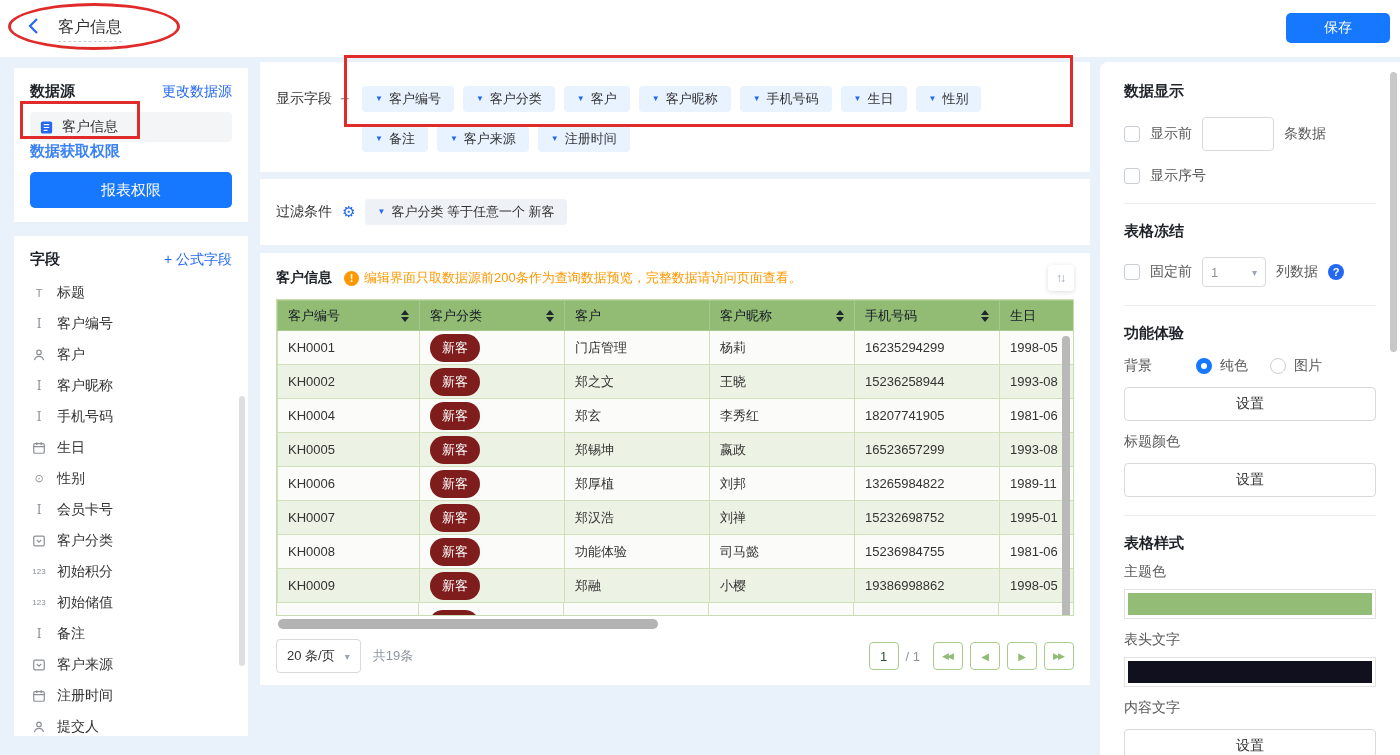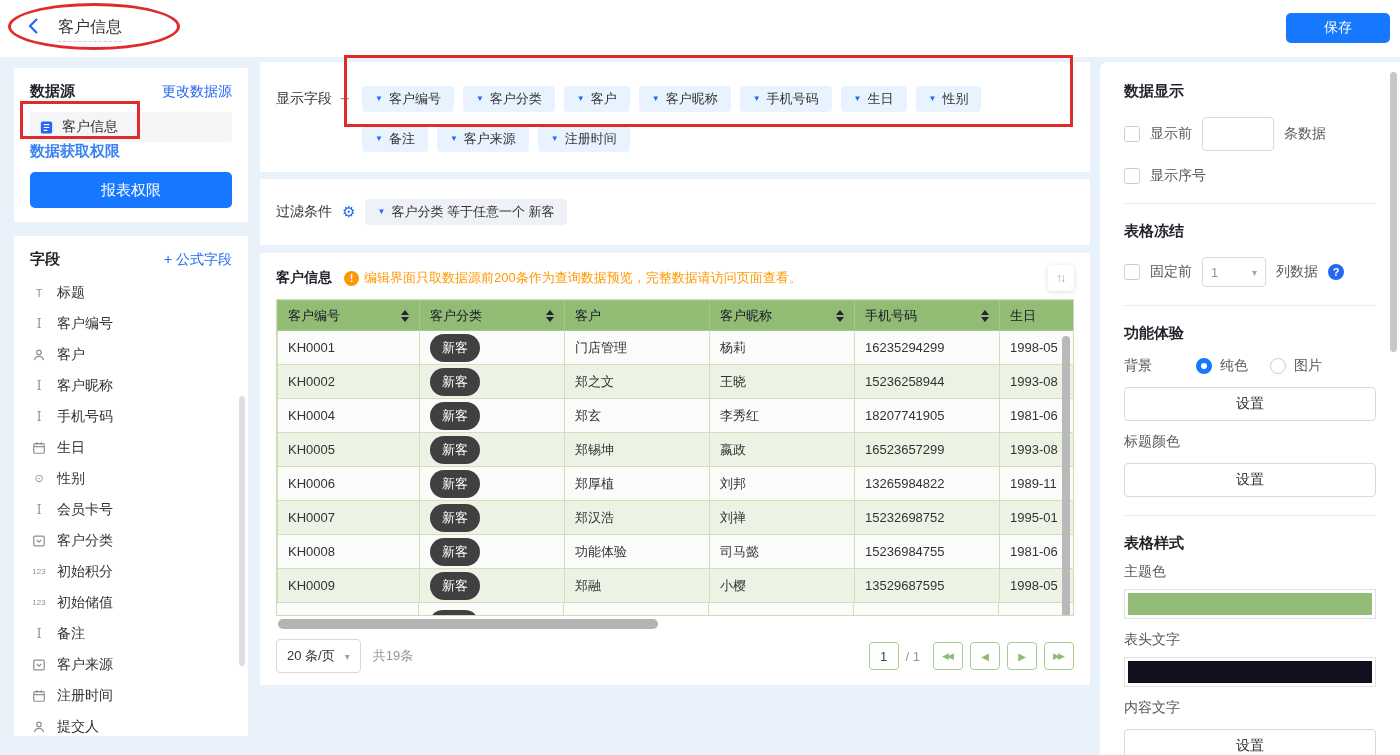--- a/index.html
+++ b/index.html
@@ -79,21 +79,21 @@
   .tbl th { background:#92bc74; color:#151826; font-weight:normal; font-size:13px;
             height:30px; text-align:left; padding:0 10px; border:1px solid #a7c88c; }
   .th-inner { display:flex; align-items:center; justify-content:space-between; }
   .sort { display:inline-flex; flex-direction:column; gap:2px; cursor:pointer; }
   .sort i { width:0; height:0; border-left:4px solid transparent; border-right:4px solid transparent; }
   .sort .up { border-bottom:5px solid #20262e; }
   .sort .dn { border-top:5px solid #20262e; }
   .tbl td { height:34px; font-size:13px; color:#333; padding:0 10px;
             border:1px solid #cfe0ba; background:#fbfcf9; }
   .tbl tr:nth-child(even) td { background:#edf3e4; }
-  .badge { display:inline-block; background:#404040; color:#fff; font-size:13px;
+  .badge { display:inline-block; background:#7f1d1d; color:#fff; font-size:13px;
            padding:5px 12px; border-radius:14px; }
   .partial-row { height:12px; overflow:hidden; width:920px; display:flex; }
   .partial-row .pcell { height:43px; border-right:1px solid #cfe0ba; background:#fbfcf9;
                         padding:7px 10px 0; }
   .vscroll { position:absolute; right:3px; top:36px; width:8px; height:372px;
              background:#b9b9b9; border-radius:4px; }
   .hscroll { margin-top:3px; width:798px; height:10px; position:relative; }
   .hscroll .thumb { position:absolute; left:2px; top:0; width:380px; height:10px;
                     background:#b3b3b3; border-radius:5px; cursor:grab; }
 
@@ -466,21 +466,21 @@
               <td>功能体验</td>
               <td>司马懿</td>
               <td>15236984755</td>
               <td>1981-06</td>
             </tr>
             <tr>
               <td>KH0009</td>
               <td><span class="badge">新客</span></td>
               <td>郑融</td>
               <td>小樱</td>
-              <td>13529687595</td>
+              <td>19386998862</td>
               <td>1998-05</td>
             </tr>
           </tbody>
       </table>
       <div class="partial-row">
         <div class="pcell" style="width:142px"></div>
         <div class="pcell" style="width:145px"><span class="badge" id="partial-badge">新客</span></div>
         <div class="pcell" style="width:145px"></div>
         <div class="pcell" style="width:145px"></div>
         <div class="pcell" style="width:145px"></div>

